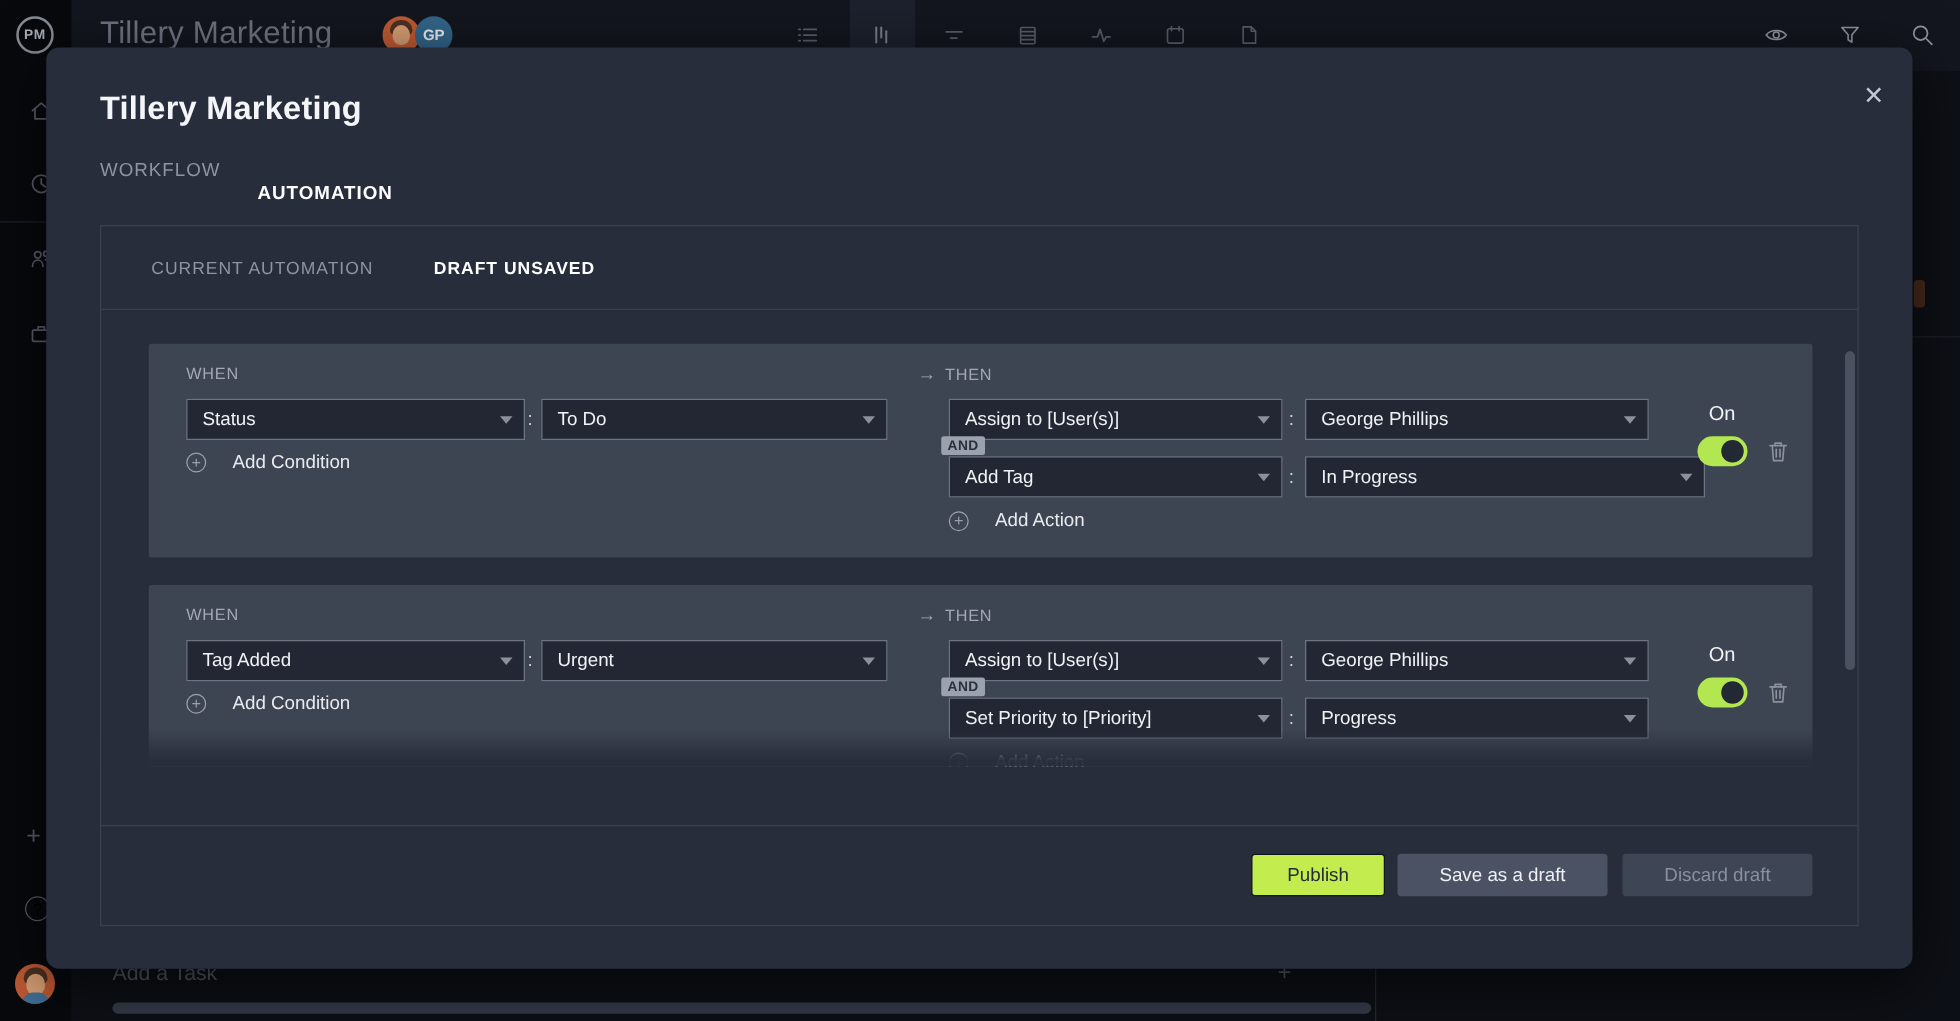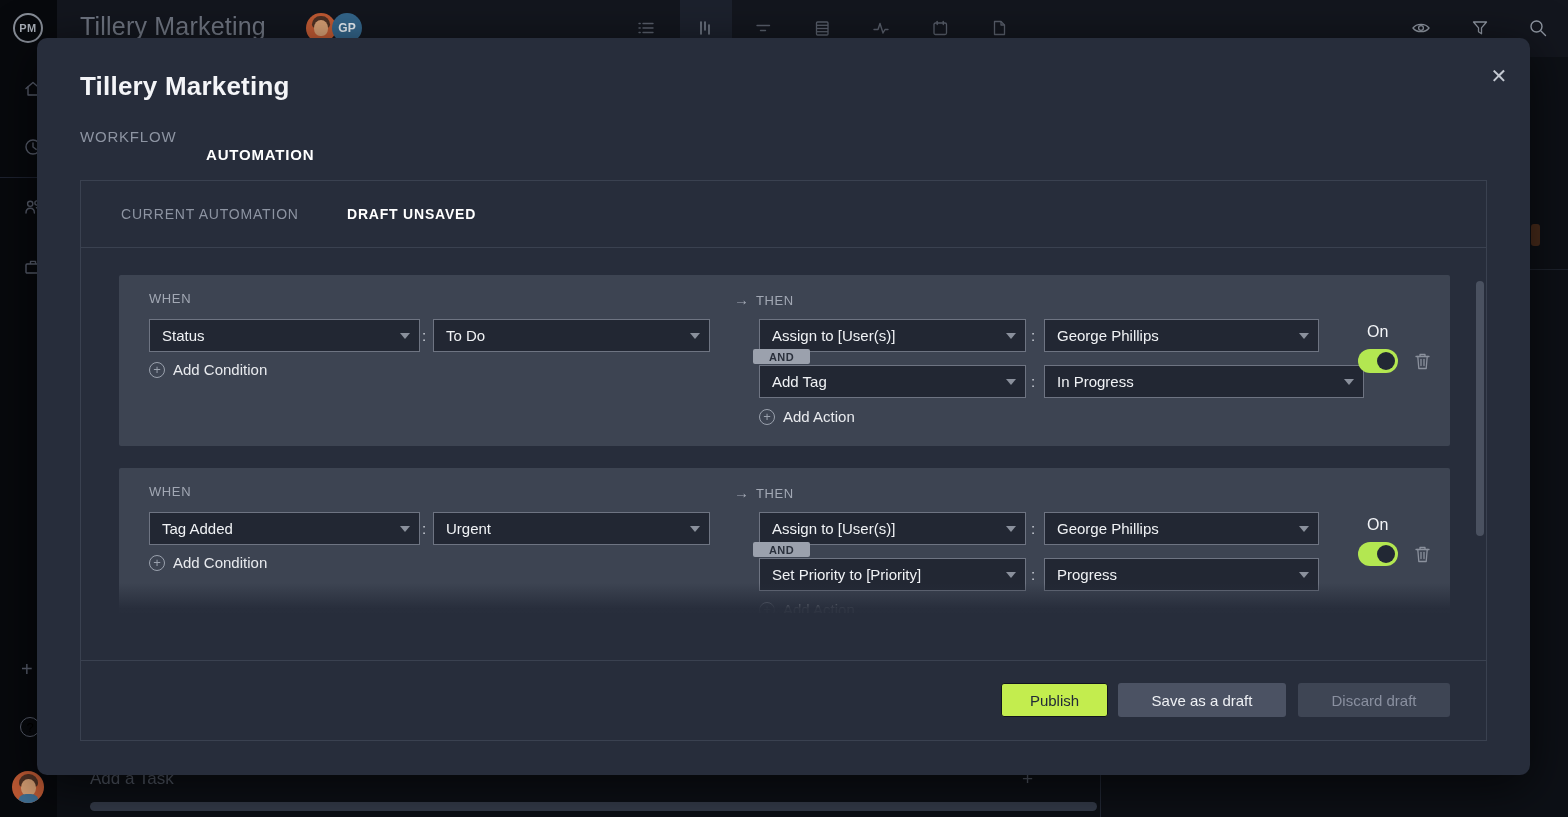--- a/index.html
+++ b/index.html
@@ -66,26 +66,26 @@
     background:linear-gradient(to bottom, rgba(39,45,59,0), rgba(39,45,59,.96) 85%); }
   .vscroll-thumb { position:absolute; left:1395px; top:100px; width:8px; height:255px; border-radius:4px; background:#4a5160; }
 
   .sec-label { position:absolute; font-size:13px; letter-spacing:.6px; color:#a2a8b4; font-weight:500; }
   .then-arrow { color:#a2a8b4; font-size:15px; margin-right:7px; letter-spacing:0; }
   .dd { position:absolute; height:33px; background:#222733; border:1px solid #6e7482; line-height:31px;
     padding:0 42px 0 12px; color:#f0f2f5; font-size:15px; cursor:pointer; white-space:nowrap; overflow:hidden; }
   .dd-caret { position:absolute; right:9px; top:13px; width:0; height:0;
     border-left:5.5px solid transparent; border-right:5.5px solid transparent; border-top:6.5px solid #8a909c; }
   .colon { position:absolute; font-size:15px; color:#ccd0d8; line-height:33px; }
-  .add-link { position:absolute; display:flex; align-items:center; gap:8px; color:#e8eaee; font-size:15px; cursor:pointer; }
+  .add-link { position:absolute; display:flex; align-items:center; gap:21px; color:#e8eaee; font-size:15px; cursor:pointer; }
   .plus-circle { width:16px; height:16px; border:1px solid #9aa1ad; border-radius:50%; color:#9aa1ad;
     font-size:13px; line-height:14px; text-align:center; display:inline-block; }
   .plus-circle::before { content:"+"; }
   .and-badge { position:absolute; background:#9ba1ad; color:#2a303c; font-size:11px; font-weight:600;
-    padding:2px 16px 1px; border-radius:2px; letter-spacing:.4px; }
+    padding:2px 5px 1px; border-radius:2px; letter-spacing:.4px; }
   .toggle-label { position:absolute; color:#f2f4f7; font-size:16px; }
   .toggle { position:absolute; width:40px; height:24px; border-radius:12px; background:#b3e751; cursor:pointer; }
   .toggle .knob { position:absolute; left:19px; top:3px; width:18px; height:18px; border-radius:50%; background:#222834; }
   .trash { position:absolute; width:19px; height:20px; color:#8b919d; cursor:pointer; }
   .trash svg { width:19px; height:20px; display:block; }
 
   .panel-footer { position:absolute; left:0; top:479px; width:100%; height:81px; border-top:1px solid #3a4150; }
   .btn { position:absolute; top:22px; height:34px; border-radius:3px; font-size:15px; border:none; cursor:pointer;
     display:flex; align-items:center; justify-content:center; font-family:"Liberation Sans", sans-serif; }
   .btn-publish { left:920px; width:107px; background:#c3ed4e; color:#232a38; border:1px solid #11151d; font-weight:500; }

